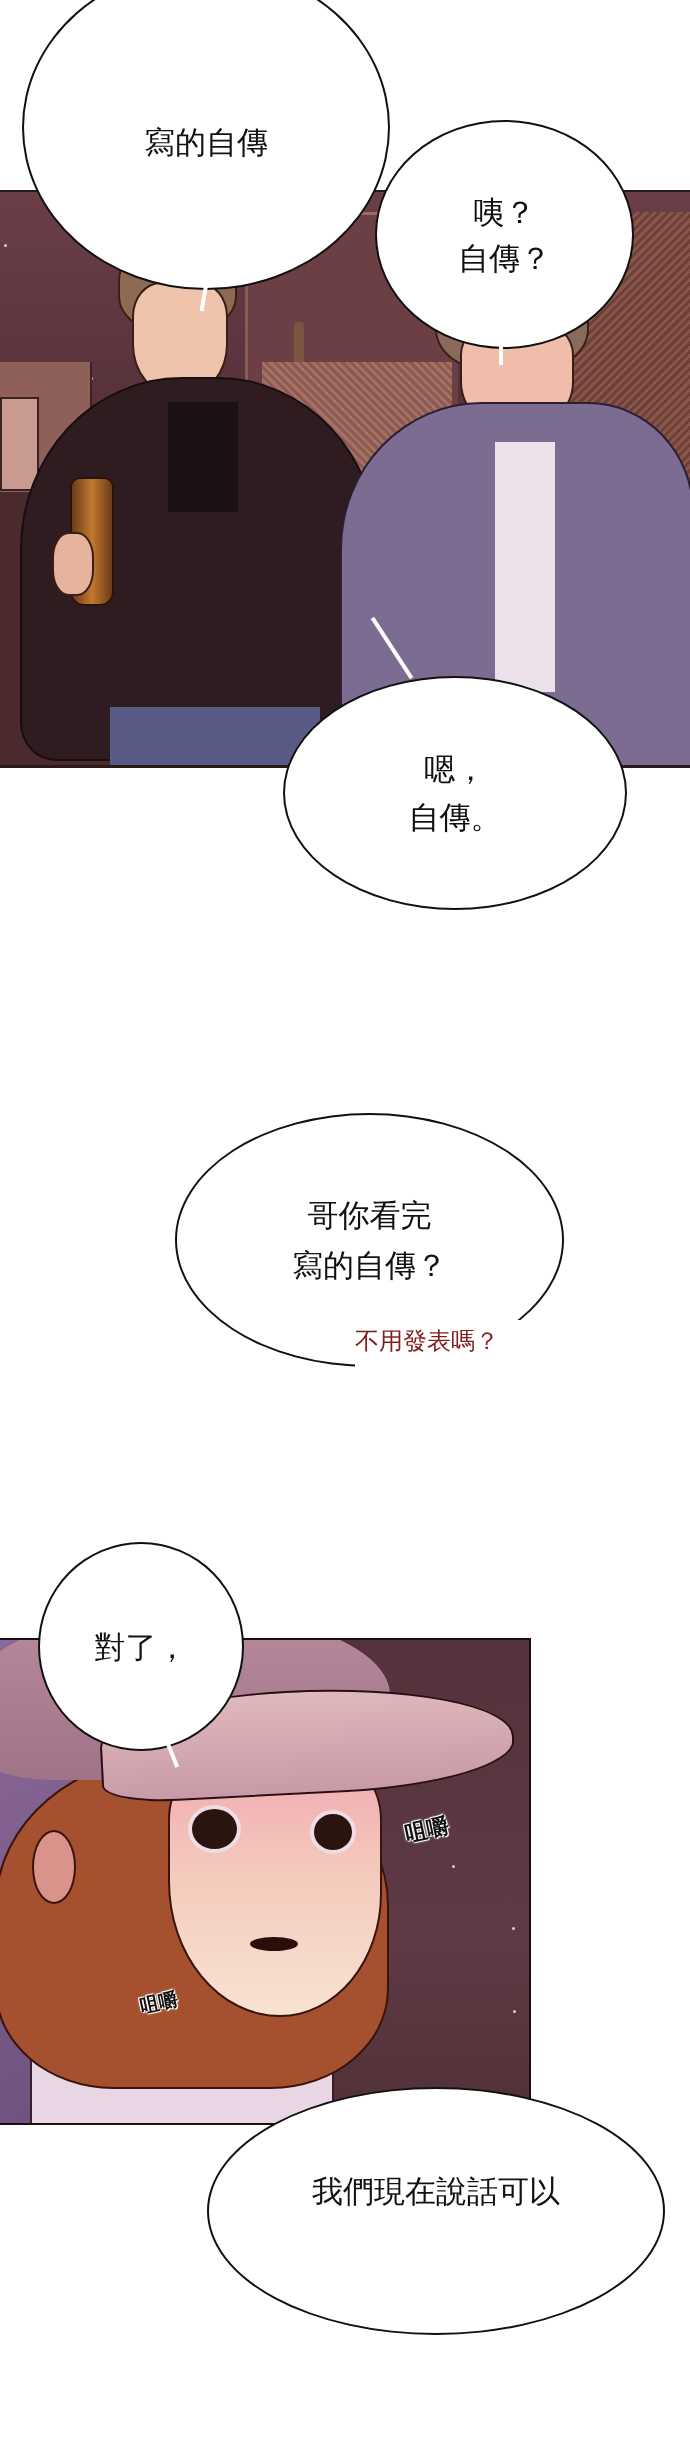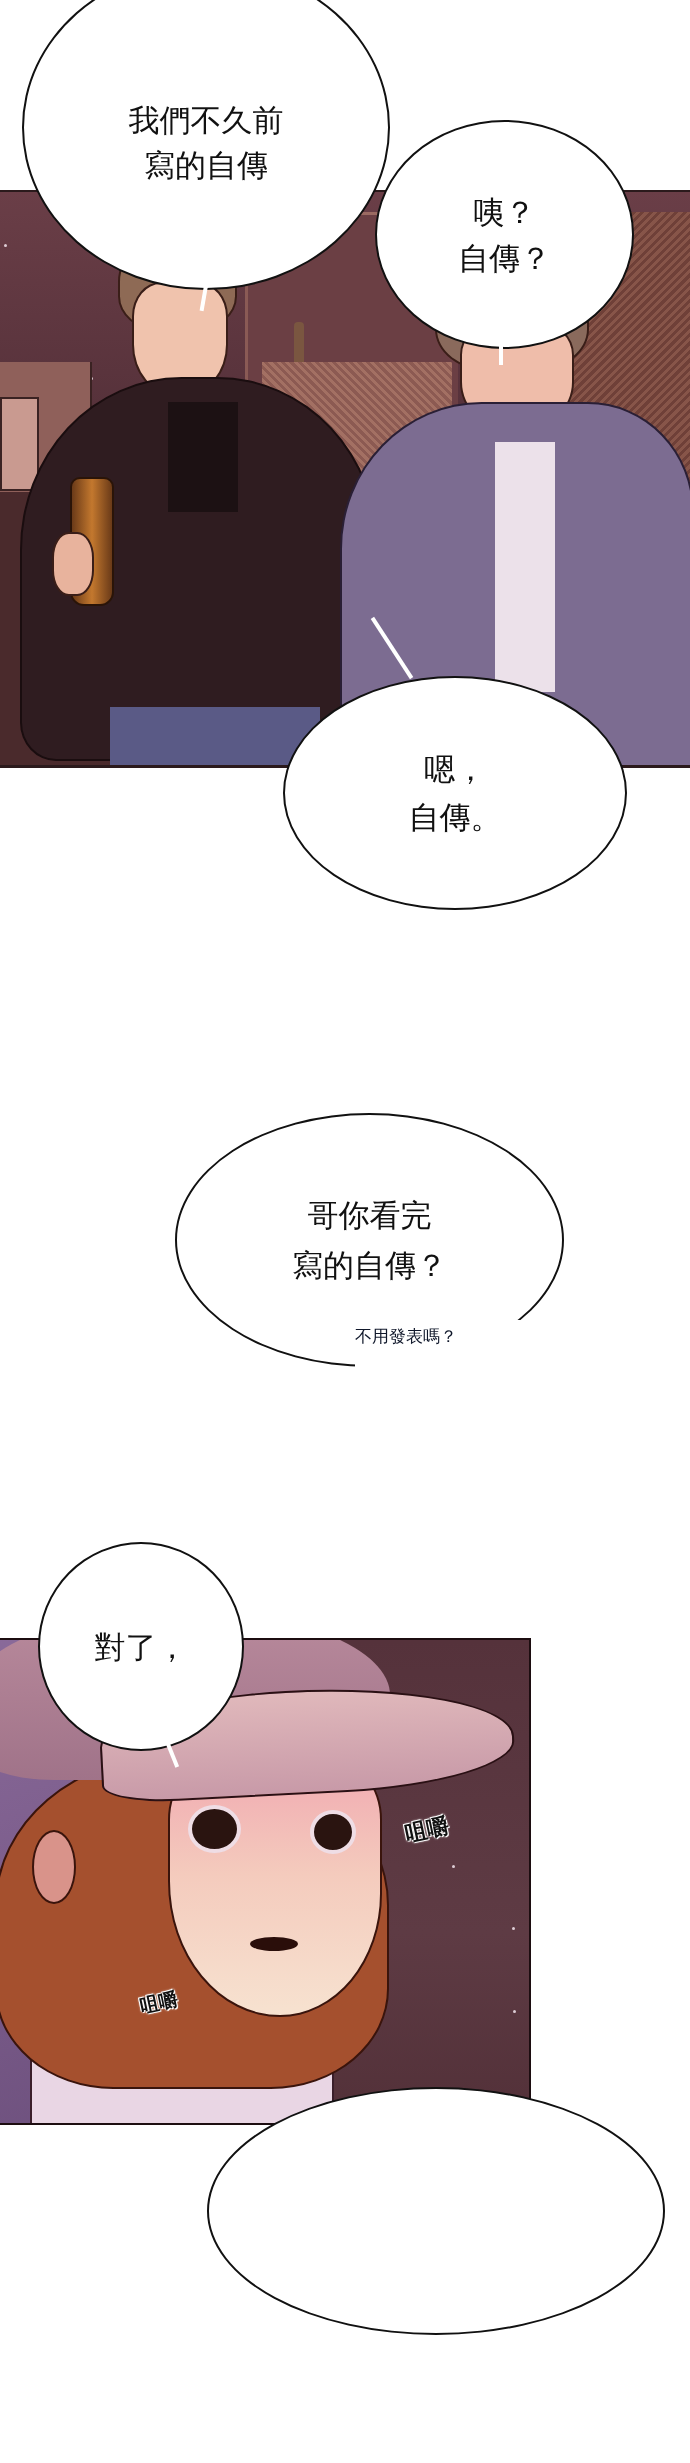--- a/index.html
+++ b/index.html
@@ -42,21 +42,20 @@
   <div class="abs" style="left:70px;top:285px;width:40px;height:125px;background:linear-gradient(90deg,#6a3a18,#c3782e,#6a3a18);border-radius:10px 10px 14px 14px;border:2px solid #2a1408;"></div>
   <div class="abs" style="left:52px;top:340px;width:38px;height:60px;background:#e8b39d;border-radius:40%;border:2px solid #3a1e18;"></div>
 
   <div class="abs" style="left:435px;top:60px;width:150px;height:115px;background:#8a6a5c;border-radius:50% 50% 35% 35%;border:2px solid #3a1e18;"></div>
   <div class="abs" style="left:460px;top:130px;width:110px;height:105px;background:#efbdaa;border-radius:30% 30% 45% 45%;border:2px solid #3a1e18;"></div>
   <div class="abs" style="left:340px;top:210px;width:350px;height:363px;background:#7c6c91;border-radius:40% 30% 0 0;border:2px solid #2a1f35;"></div>
   <div class="abs" style="left:495px;top:250px;width:60px;height:250px;background:#ece1ea;"></div>
 </div>
 
 <div class="bubble" style="left:22px;top:-35px;width:368px;height:325px;font-size:31px;line-height:45px;padding-top:30px;box-sizing:border-box;">
-  <span class="line">我們不久前</span>
   <span class="line">寫的自傳</span>
 </div>
 <div class="tail" style="left:202px;top:283px;width:4px;height:28px;transform:rotate(10deg);"></div>
 
 <div class="bubble" style="left:375px;top:120px;width:255px;height:225px;font-size:31px;line-height:46px;">
   <span class="line">咦？</span>
   <span class="line">自傳？</span>
 </div>
 <div class="tail" style="left:499px;top:340px;width:4px;height:25px;"></div>
 
@@ -64,21 +63,21 @@
   <span class="line">嗯，</span>
   <span class="line">自傳。</span>
 </div>
 <div class="tail" style="left:390px;top:612px;width:4px;height:72px;transform:rotate(-33deg);"></div>
 
 <div class="bubble" style="left:175px;top:1113px;width:385px;height:250px;font-size:31px;line-height:50px;">
   <span class="line">哥你看完</span>
   <span class="line">寫的自傳？</span>
 </div>
 <div class="abs" style="left:355px;top:1320px;width:220px;height:60px;background:#fff;z-index:6;"></div>
-<div class="abs" style="left:355px;top:1325px;font-size:17px;color:#0f172a;z-index:7;white-space:nowrap;">不用發表嗎？</div>
+<div class="abs" style="left:355px;top:1325px;font-size:24px;color:#7f1d1d;z-index:7;white-space:nowrap;">不用發表嗎？</div>
 
 <div class="panel" style="left:0;top:1638px;width:531px;height:487px;background:#5a3840;border:2px solid #1c0d10;border-left:none;box-sizing:border-box;">
   <div class="abs" style="left:0;top:0;width:531px;height:487px;background:linear-gradient(180deg,#55323b 0%,#5e3b44 60%,#523038 100%);"></div>
   <div class="star" style="left:512px;top:287px;"></div>
   <div class="star" style="left:513px;top:370px;"></div>
   <div class="star" style="left:452px;top:225px;"></div>
   <div class="star" style="left:500px;top:455px;"></div>
 
   <div class="abs" style="left:-40px;top:0;width:260px;height:487px;background:linear-gradient(160deg,#8a6a9a,#6c4f7c);border-radius:0 40% 0 0;"></div>
   <div class="abs" style="left:30px;top:340px;width:300px;height:150px;background:#e9d6e4;border-radius:40% 40% 0 0;border:2px solid #3a1e2a;"></div>
@@ -96,13 +95,14 @@
 </div>
 <div class="sfx" style="left:405px;top:1815px;">咀嚼</div>
 <div class="sfx" style="left:140px;top:1990px;font-size:19px;">咀嚼</div>
 
 <div class="bubble" style="left:38px;top:1542px;width:202px;height:205px;font-size:31px;line-height:46px;">
   <span class="line">對了，</span>
 </div>
 <div class="tail" style="left:170px;top:1740px;width:4px;height:28px;transform:rotate(-22deg);"></div>
 
 <div class="bubble" style="left:207px;top:2087px;width:458px;height:248px;font-size:31px;line-height:50px;padding-bottom:40px;box-sizing:border-box;">
+  <span class="line">我們現在說話可以</span>
 </div>
 
 </body></html>

